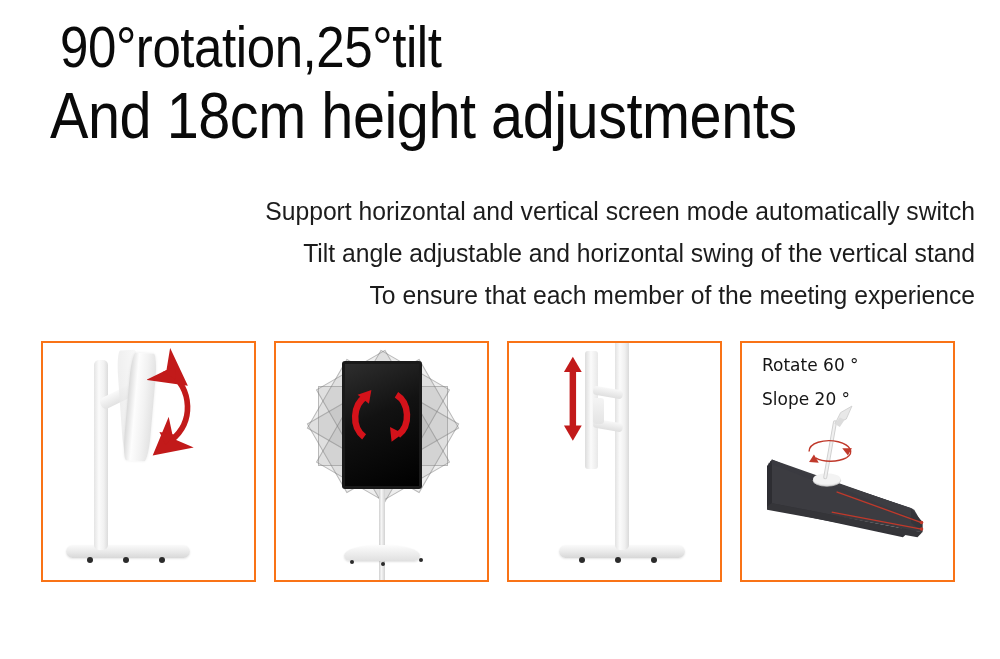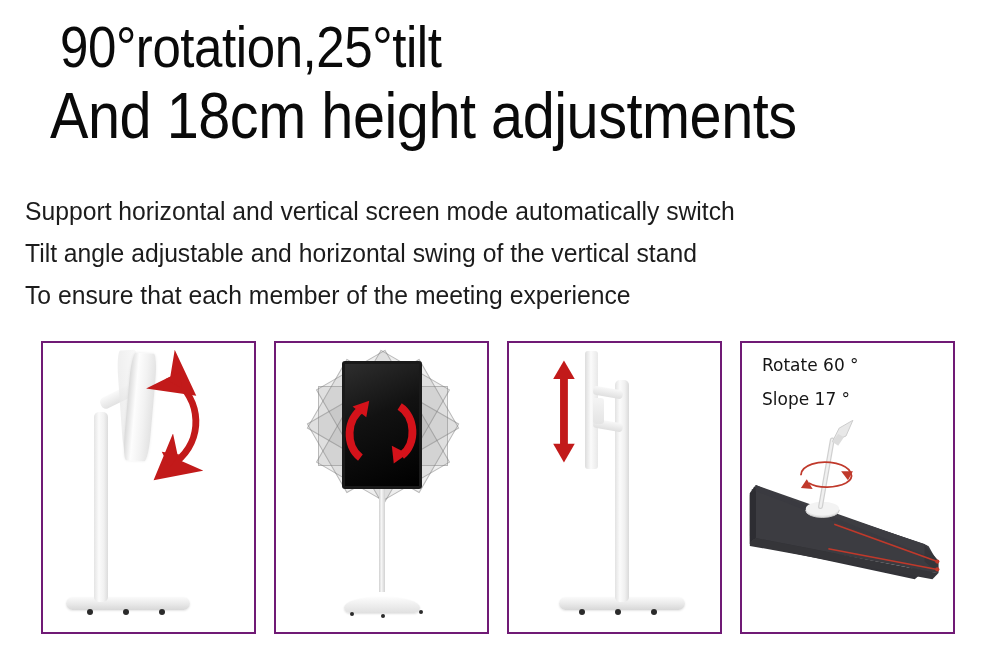--- a/index.html
+++ b/index.html
@@ -42,21 +42,21 @@
     letter-spacing: -0.5px;
     margin-top: 8px;
   }
 
   
   .subtext {
     position: absolute;
     left: 0;
     top: 190px;
     width: 1000px;
-    text-align: left;
+    text-align: right;
   }
   .subtext-line {
     display: block;
     font-family: "Liberation Sans Narrow", "Liberation Sans", sans-serif;
     font-size: 26px;
     font-weight: 400;
     color: #1c1c1c;
     line-height: 42px;
     white-space: nowrap;
     transform: scaleX(0.95);
@@ -67,23 +67,23 @@
     position: absolute;
     left: 41px;
     top: 341px;
     width: 914px;
     height: 293px;
     display: flex;
     justify-content: space-between;
   }
   .panel {
     width: 215px;
-    height: 293px;
+    height: 241px;
     box-sizing: border-box;
-    border: 2px solid #701a75;
+    border: 2px solid #f97316;
     background: #ffffff;
     position: relative;
     overflow: hidden;
   }
 
   .stage { position: absolute; inset: 0; }
 
   
   .caster {
     position: absolute;
@@ -365,17 +365,17 @@
         <path d="M92,100 L99,86 L113,78 L106,94 Z" fill="#e8e8e8" stroke="#cccccc" stroke-width="1"></path>
         <path d="M92,100 L98,92 L104,95 L98,104 Z" fill="#dcdcdc"></path>
 
         <path d="M60,134 C60,124 78,118 96,122 C112,126 116,136 106,142" fill="none" stroke="#c0392b" stroke-width="1.8"></path>
         <path d="M106,142 C96,147 78,148 68,142" fill="none" stroke="#c0392b" stroke-width="1.8"></path>
         <path d="M66,138 L72,148 L60,147 Z" fill="#c0392b"></path>
         <path d="M108,139 L101,130 L113,130 Z" fill="#c0392b"></path>
       </svg>
 
       <div class="p4-label p4-label-1">Rotate 60 °</div>
-      <div class="p4-label p4-label-2">Slope 17 °</div>
+      <div class="p4-label p4-label-2">Slope 20 °</div>
     </div>
   </div>
 
 </div>
 
 </body></html>

